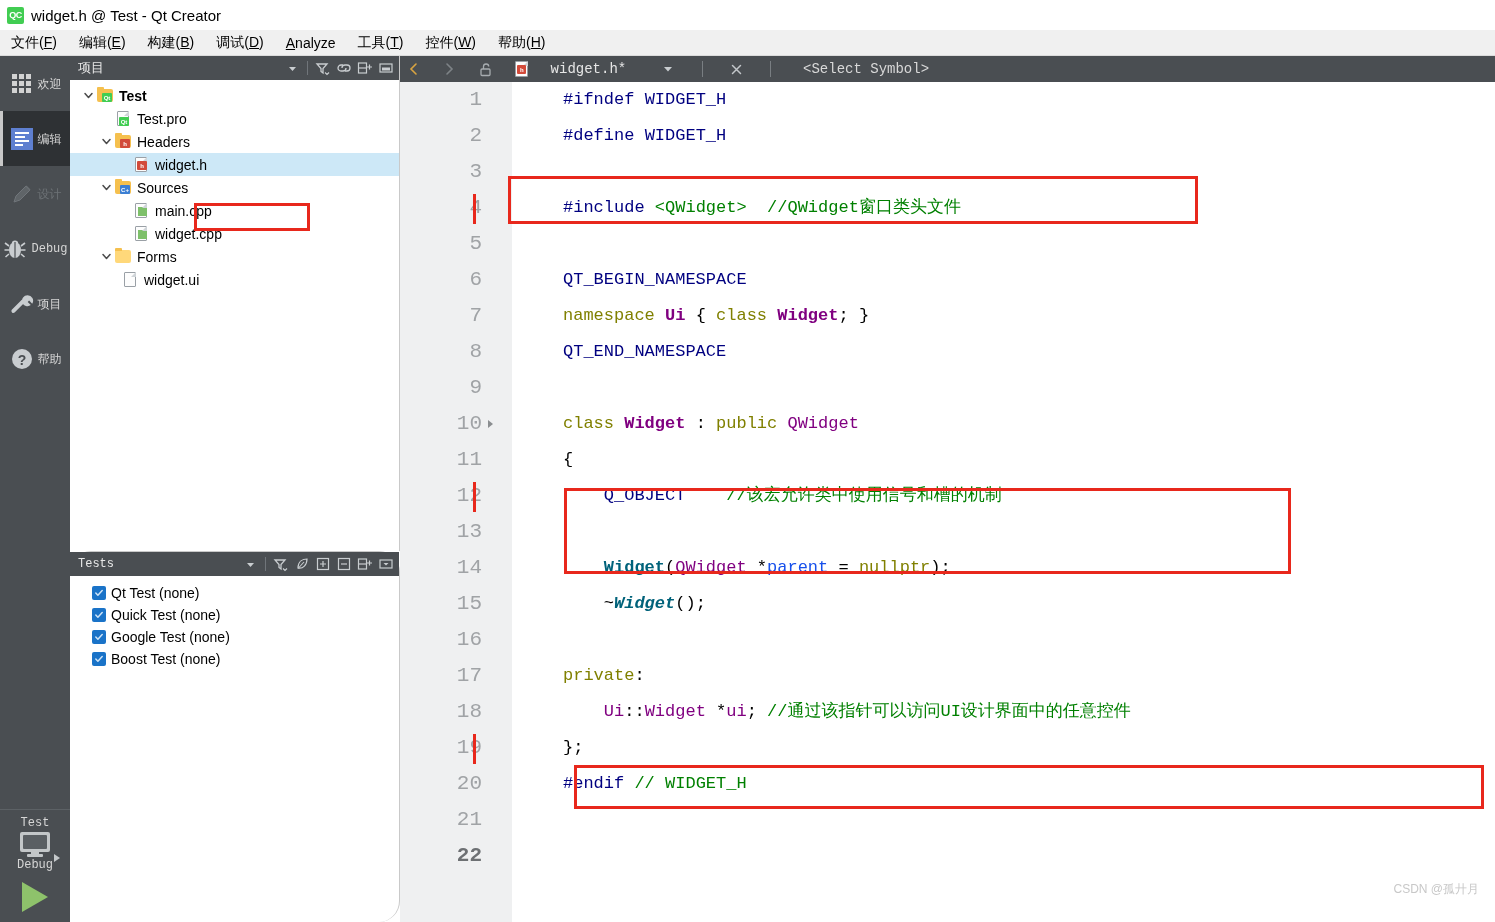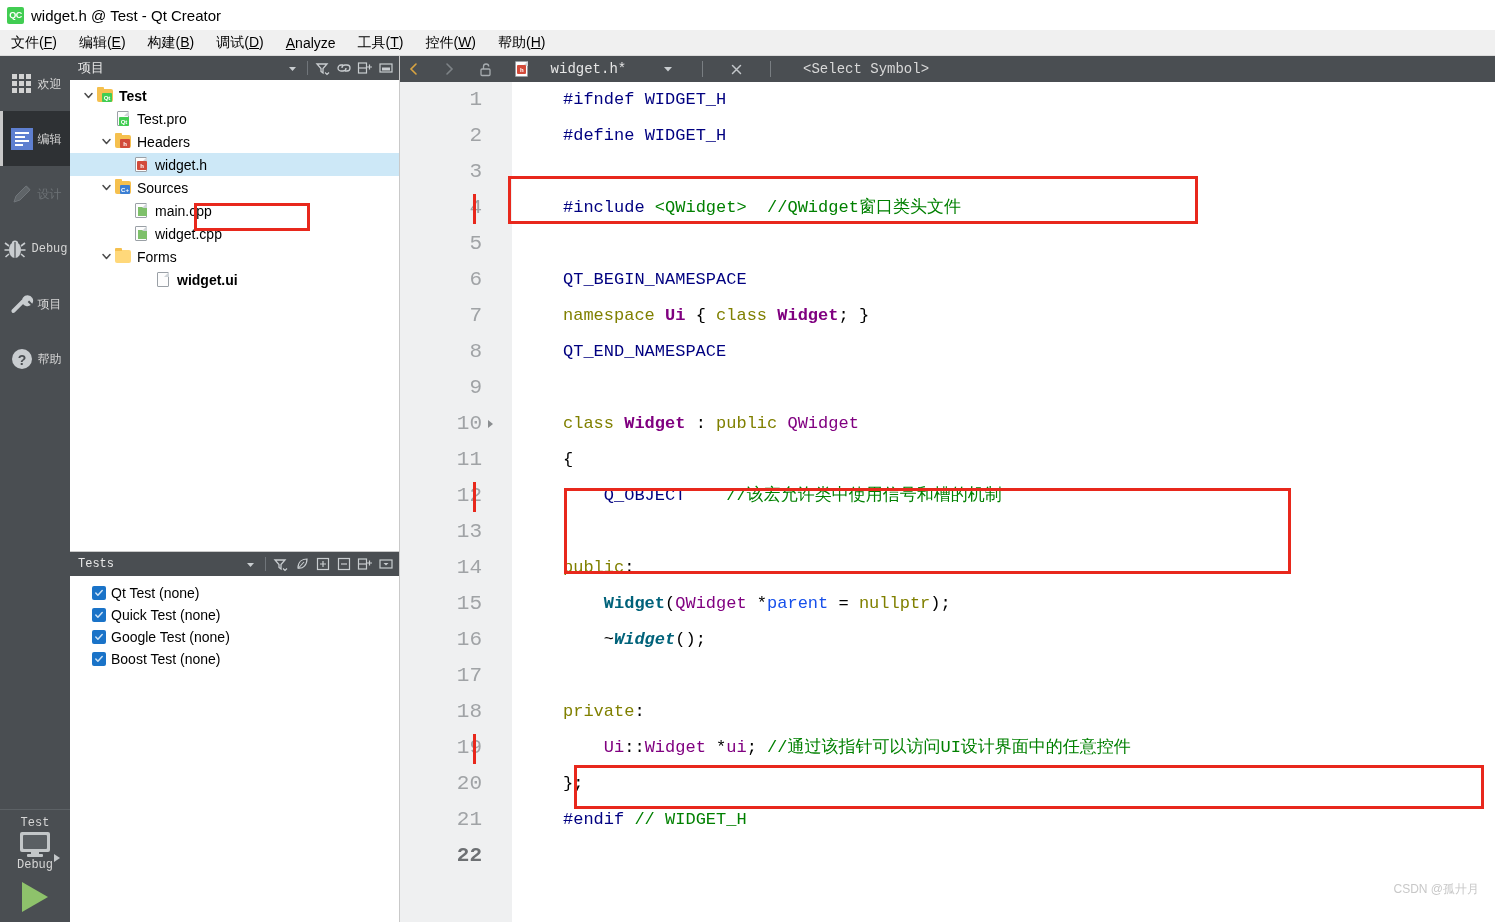--- a/index.html
+++ b/index.html
@@ -138,21 +138,21 @@
   .doc .pen { position:absolute; left:2px; top:3px; width:9px; height:9px; background:#7ec06a; }
 
   #tree-highlight {
     position: absolute; left: 124px; top: 147px; width: 116px; height: 28px;
     border: 3px solid #e8281c; box-sizing: border-box; pointer-events:none;
   }
 
   
   #testspanel {
     position: absolute; left: 70px; top: 551px; width: 330px; height: 371px;
-    background: #ffffff; border-right: 1px solid #c9c9c9; border-top: 1px solid #c9c9c9;
+    background: #ffffff; border-right: 1px solid #c9c9c9; border-top: 1px solid #c9c9c9; border-radius: 21px;
   }
   .tests-list { padding: 6px 0 0 22px; }
   .test-row { display: flex; align-items: center; gap: 5px; height: 22px; font-size: 14px; color: #000; }
   .chk {
     width: 14px; height: 14px; background: #1a73c8; border-radius: 2px;
     display: flex; align-items: center; justify-content: center; flex: none;
   }
   .chk svg { display:block; }
 
   
@@ -437,21 +437,21 @@
             <svg width="11" height="11" viewBox="0 0 11 11">
               <path d="M2 3.5 L5.5 7.5 L9 3.5" fill="none" stroke="#4b4b4b" stroke-width="1.5" stroke-linecap="round" stroke-linejoin="round"></path>
             </svg>
           </div>
           <div class="ticon">
             <div class="fld open"></div>
             <div class="pencil" style="left:6px;top:4px;"></div>
           </div>
           <div class="tlabel">Forms</div>
         </div>
-        <div class="tnode" style="padding-left: 68px; font-weight: bold;">
+        <div class="tnode" style="padding-left: 35px;">
           <div class="twist"></div>
           <div class="ticon">
             <div class="doc"></div>
             <div class="pencil" style="left:6px;top:4px;"></div>
           </div>
           <div class="tlabel">widget.ui</div>
         </div>
       </div>
     <div id="tree-highlight"></div>
   </div>
@@ -688,23 +688,20 @@
           <div class="code-row">
             <div class="codetext"><span class="op">{</span></div>
           </div>
           <div class="code-row">
             <div class="codetext"><span class="op">    </span><span class="pp">Q_OBJECT</span><span class="op">    </span><span class="cm">//该宏允许类中使用信号和槽的机制</span></div>
           </div>
           <div class="code-row">
             <div class="codetext"></div>
           </div>
           <div class="code-row">
-            <div class="codetext"><span class="k">public</span><span class="op">:</span></div>
-          </div>
-          <div class="code-row">
             <div class="codetext"><span class="op">    </span><span class="fn">Widget</span><span class="op">(</span><span class="ty">QWidget</span><span class="op"> *</span><span class="va">parent</span><span class="op"> = </span><span class="k">nullptr</span><span class="op">);</span></div>
           </div>
           <div class="code-row">
             <div class="codetext"><span class="op">    ~</span><span class="fni">Widget</span><span class="op">();</span></div>
           </div>
           <div class="code-row">
             <div class="codetext"></div>
           </div>
           <div class="code-row">
             <div class="codetext"><span class="k">private</span><span class="op">:</span></div>

